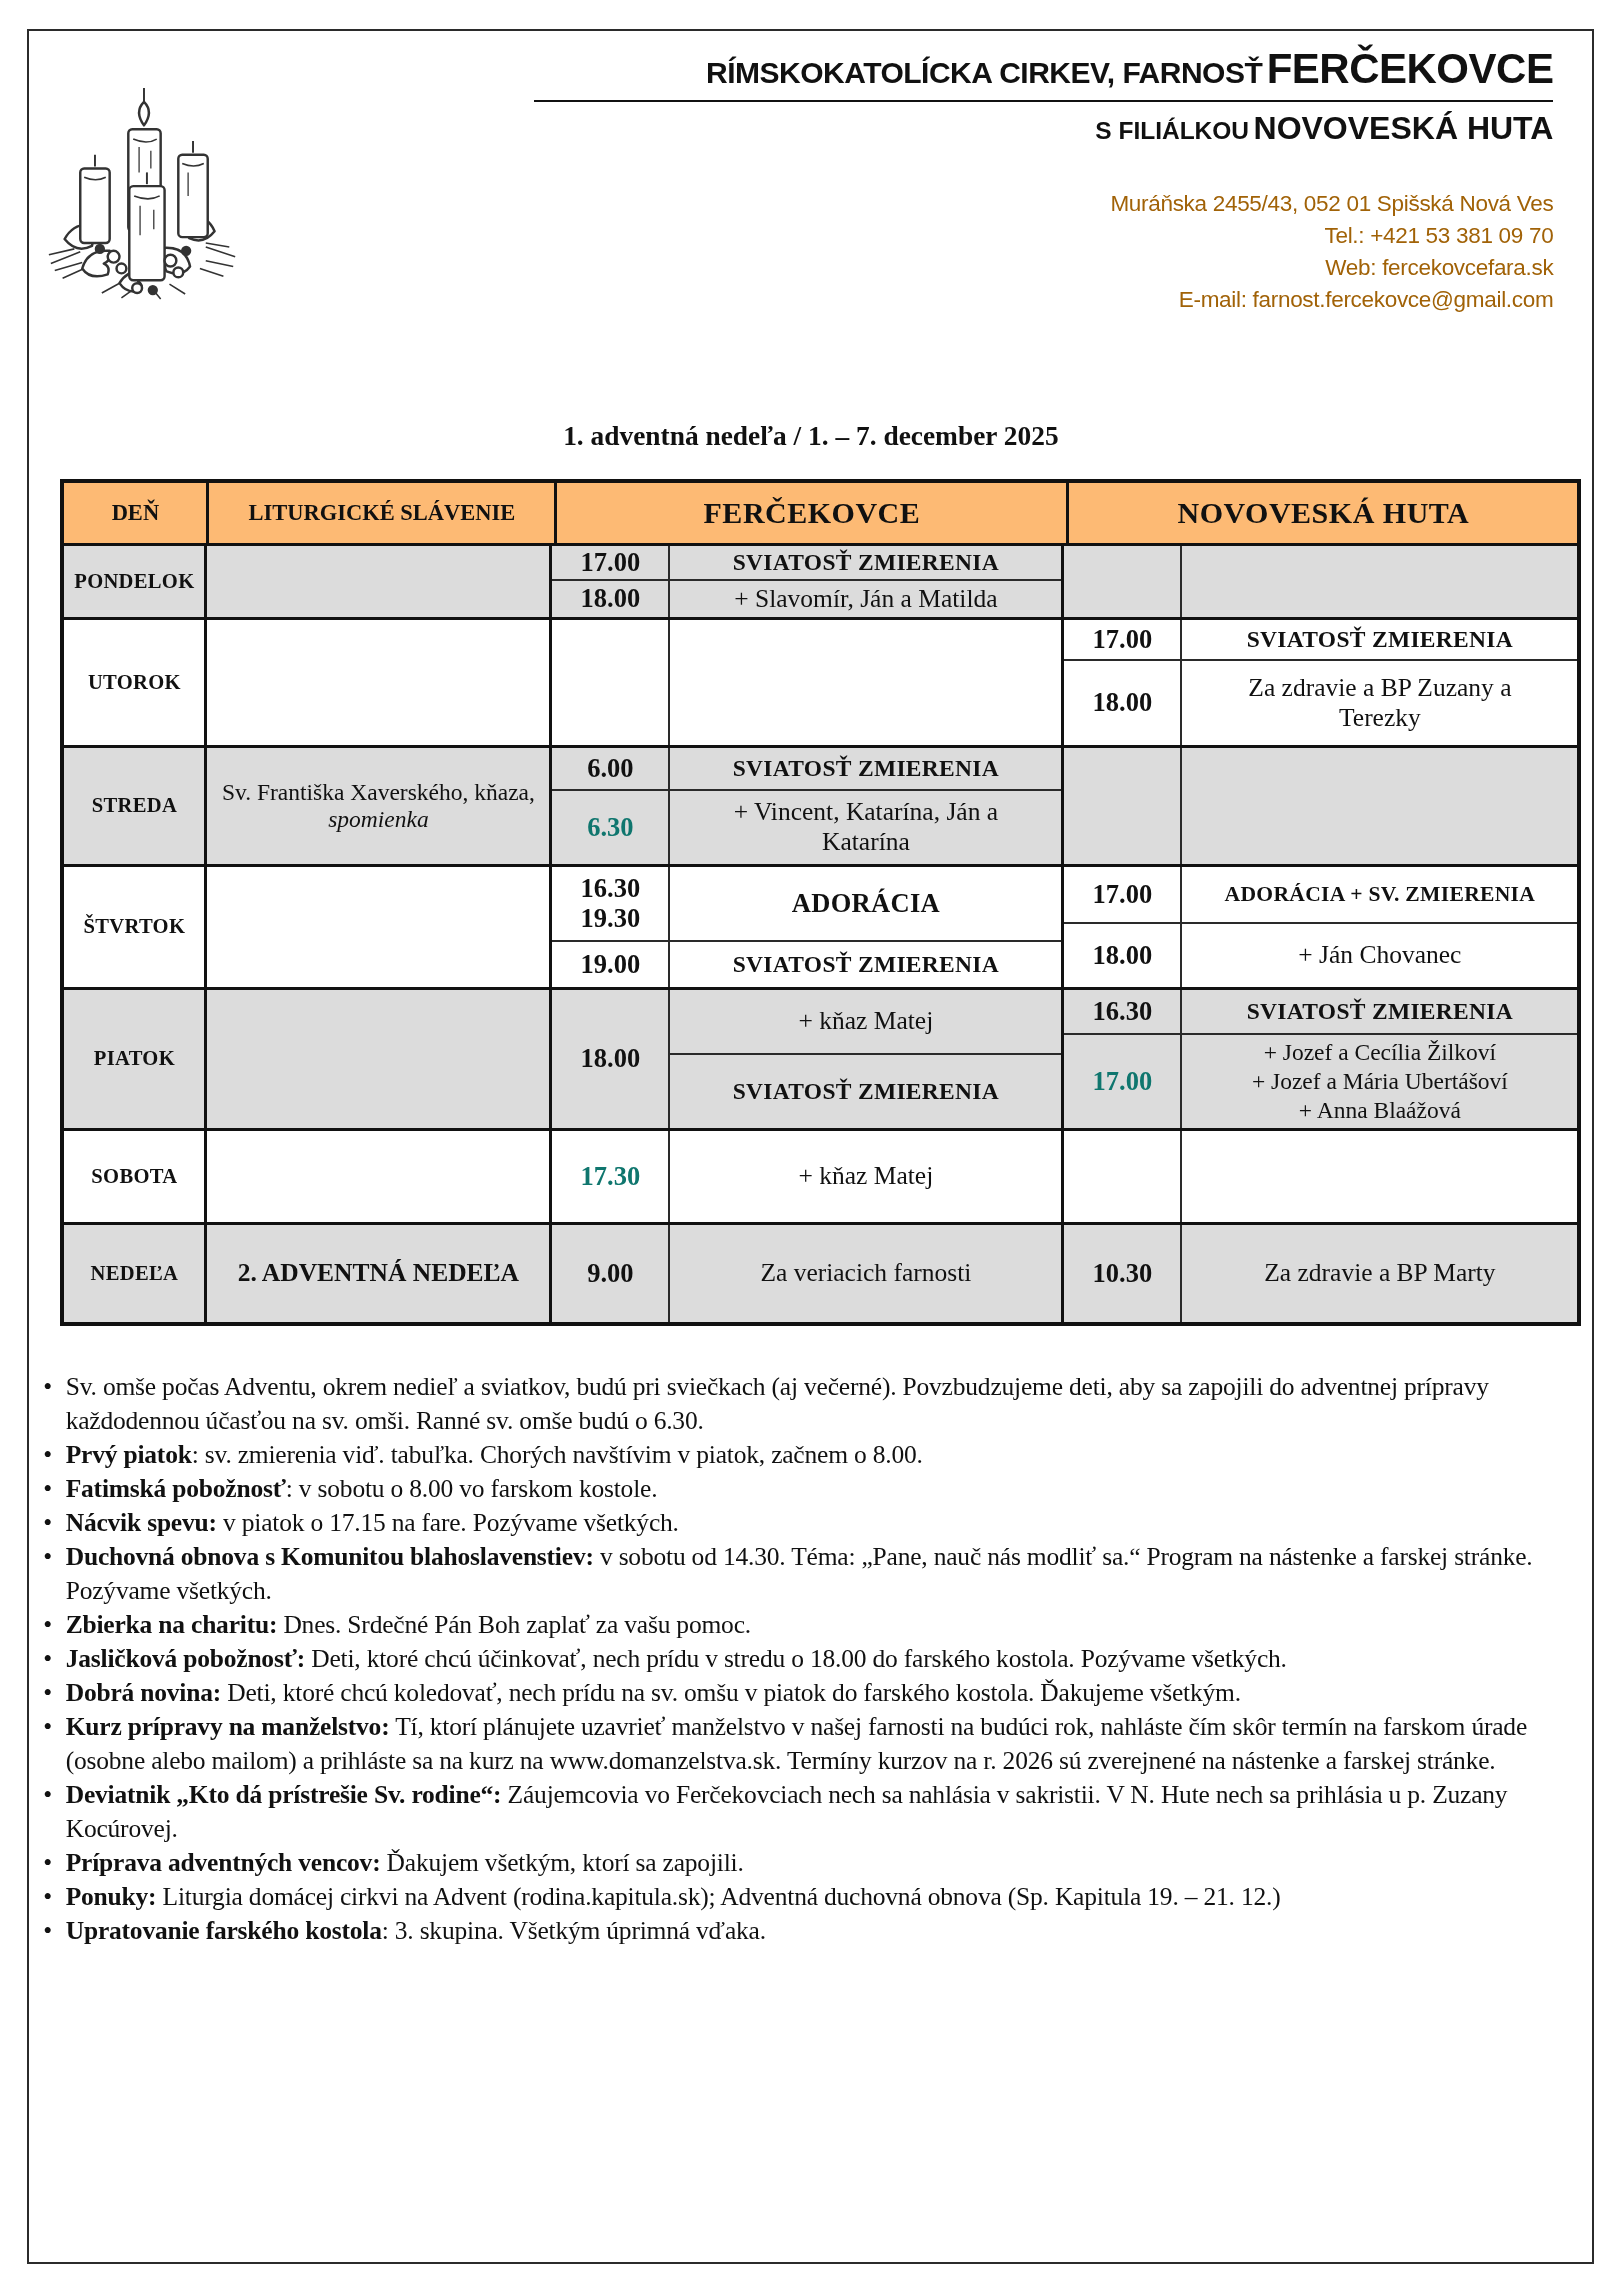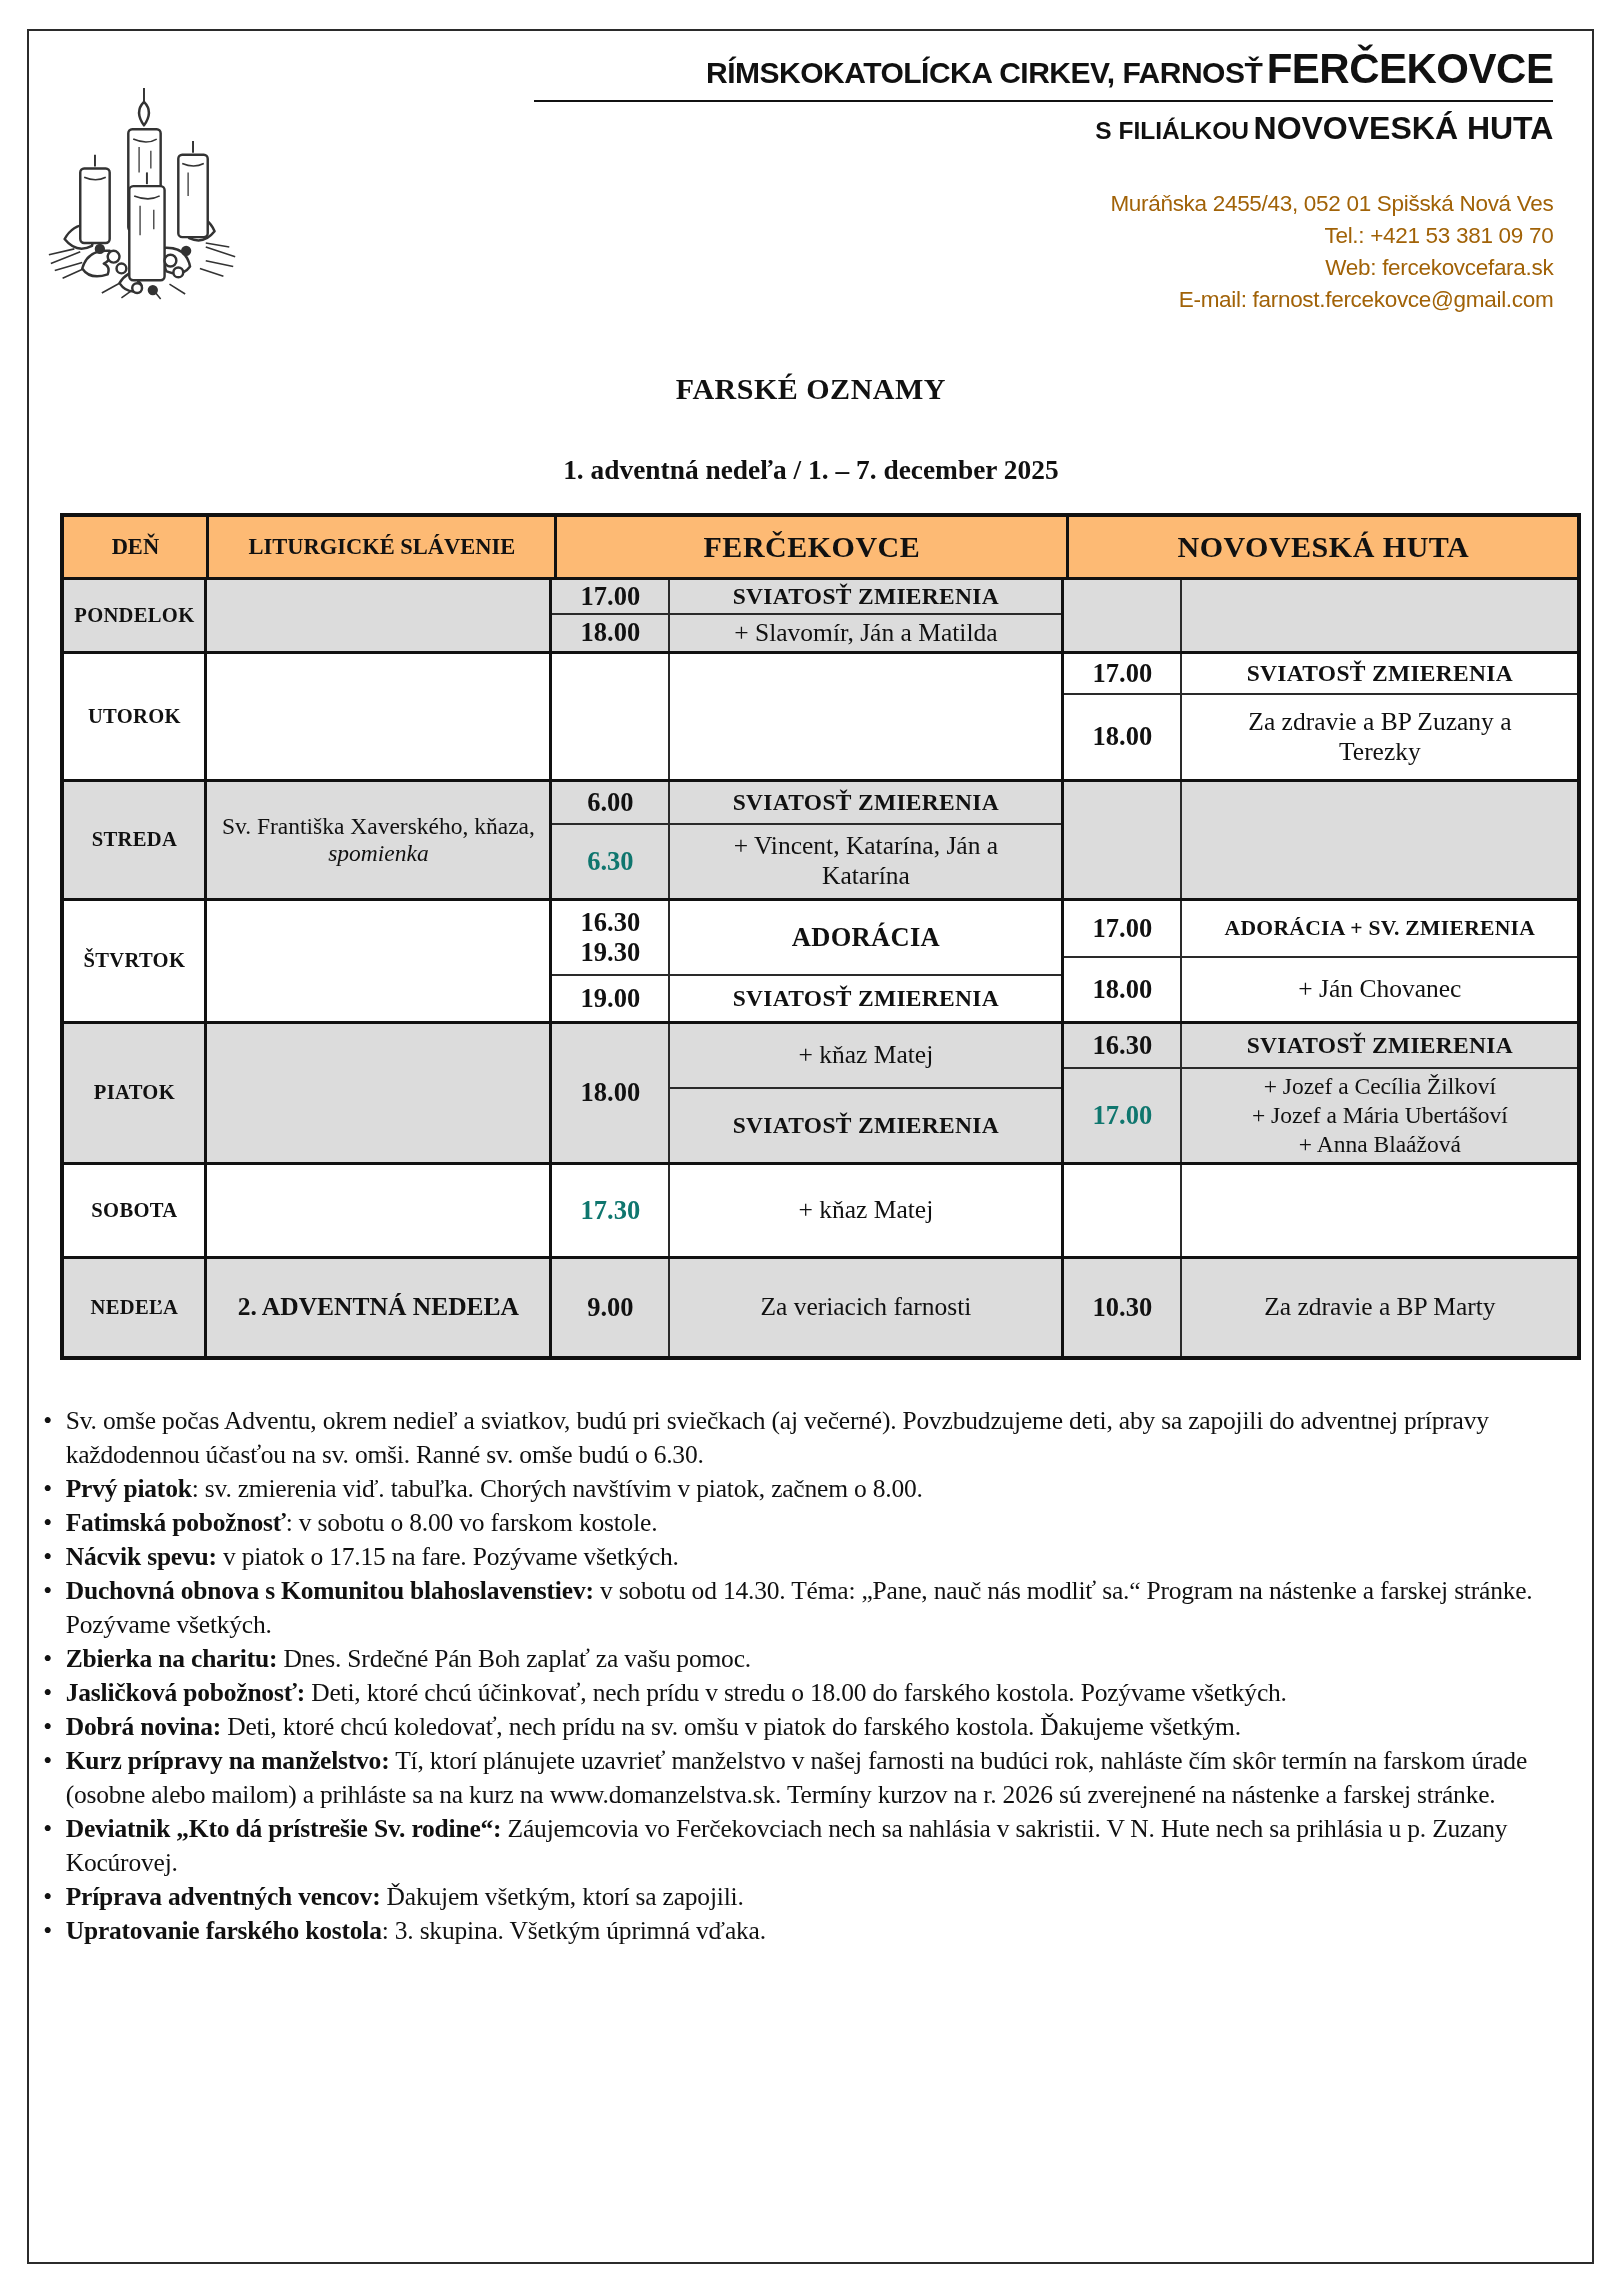--- a/index.html
+++ b/index.html
@@ -129,21 +129,20 @@
     </div>
     <div class="addr">
       <div>Muráňska 2455/43, 052 01 Spišská Nová Ves</div>
       <div>Tel.: +421 53 381 09 70</div>
       <div>Web: fercekovcefara.sk</div>
       <div>E-mail: farnost.fercekovce@gmail.com</div>
     </div>
   </div>
 
   <div class="doc">
-    <div class="doc-title">FARSKÉ OZNAMY</div>
     <div class="doc-date">1. adventná nedeľa / 1. – 7. december 2025</div>
 
     <div class="sched">
       <div class="hrow">
         <div class="hc day">DEŇ</div>
         <div class="hc lit">LITURGICKÉ SLÁVENIE</div>
         <div class="hc f">FERČEKOVCE</div>
         <div class="hc n">NOVOVESKÁ HUTA</div>
       </div>
 
@@ -310,18 +309,19 @@
         <li><span class="lead">Prvý piatok</span><span>: sv. zmierenia viď. tabuľka. Chorých navštívim v piatok, začnem o 8.00.</span></li>
         <li><span class="lead">Fatimská pobožnosť</span><span>: v sobotu o 8.00 vo farskom kostole.</span></li>
         <li><span class="lead">Nácvik spevu:</span><span> v piatok o 17.15 na fare. Pozývame všetkých.</span></li>
         <li><span class="lead">Duchovná obnova s Komunitou blahoslavenstiev:</span><span> v sobotu od 14.30. Téma: „Pane, nauč nás modliť sa.“ Program na nástenke a farskej stránke. Pozývame všetkých.</span></li>
         <li><span class="lead">Zbierka na charitu:</span><span> Dnes. Srdečné Pán Boh zaplať za vašu pomoc.</span></li>
         <li><span class="lead">Jasličková pobožnosť:</span><span> Deti, ktoré chcú účinkovať, nech prídu v stredu o 18.00 do farského kostola. Pozývame všetkých.</span></li>
         <li><span class="lead">Dobrá novina:</span><span> Deti, ktoré chcú koledovať, nech prídu na sv. omšu v piatok do farského kostola. Ďakujeme všetkým.</span></li>
         <li><span class="lead">Kurz prípravy na manželstvo:</span><span> Tí, ktorí plánujete uzavrieť manželstvo v našej farnosti na budúci rok, nahláste čím skôr termín na farskom úrade (osobne alebo mailom) a prihláste sa na kurz na www.domanzelstva.sk. Termíny kurzov na r. 2026 sú zverejnené na nástenke a farskej stránke.</span></li>
         <li><span class="lead">Deviatnik „Kto dá prístrešie Sv. rodine“:</span><span> Záujemcovia vo Ferčekovciach nech sa nahlásia v sakristii. V N. Hute nech sa prihlásia u p. Zuzany Kocúrovej.</span></li>
         <li><span class="lead">Príprava adventných vencov:</span><span> Ďakujem všetkým, ktorí sa zapojili.</span></li>
+        <li><span class="lead">Ponuky:</span><span> Liturgia domácej cirkvi na Advent (rodina.kapitula.sk); Adventná duchovná obnova (Sp. Kapitula 19. – 21. 12.)</span></li>
         <li><span class="lead">Upratovanie farského kostola</span><span>: 3. skupina. Všetkým úprimná vďaka.</span></li>
       </ul>
     </div>
   </div>
 </div>
 
 
 </body></html>

